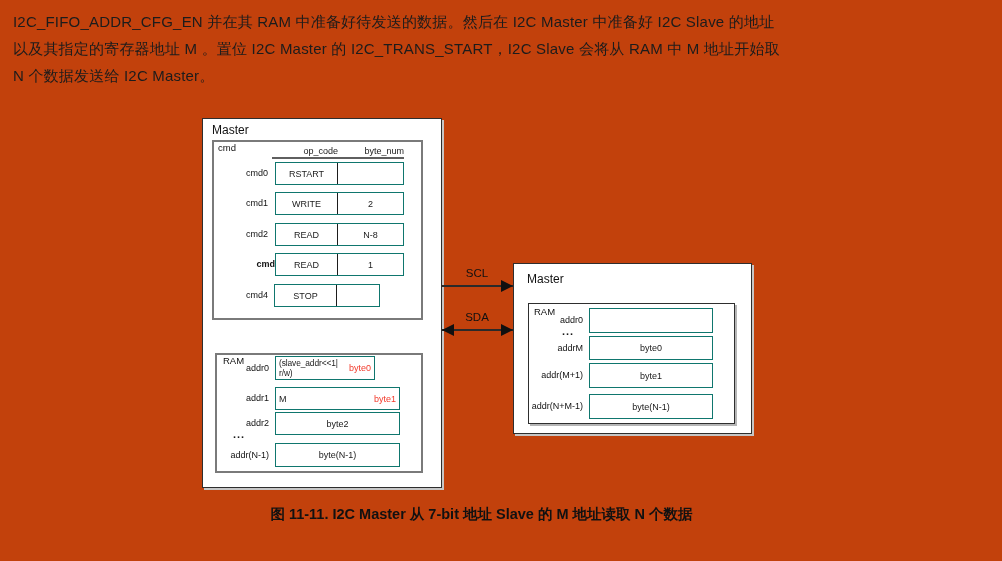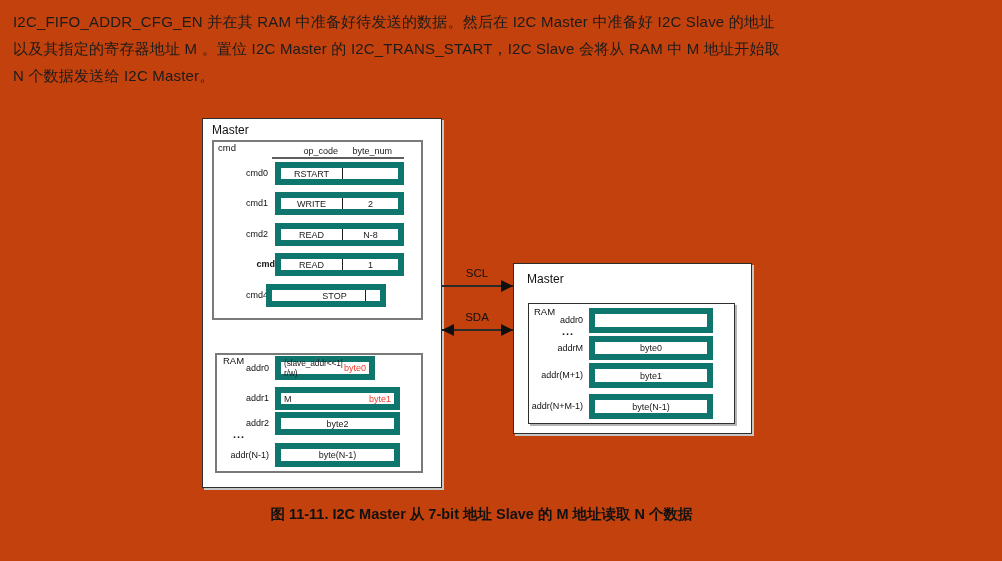--- a/index.html
+++ b/index.html
@@ -21,21 +21,21 @@
   .device-title{position:absolute;font-size:12px;color:#111;}
   
   .container-box{position:absolute;border:2px solid var(--box-border-gray);background:#fff;}
   .container-label{position:absolute;font-size:9.5px;color:#111;}
   
   .col-header{position:absolute;font-size:9px;text-align:right;height:11px;line-height:11px;}
   .header-underline{position:absolute;height:2px;background:#5f5f5f;}
   
   .row-label{position:absolute;font-size:9px;text-align:right;padding-right:4px;color:#111;white-space:nowrap;}
   
-  .row-box{position:absolute;border:6px solid #0f766e;background:#fff;display:flex;align-items:stretch;font-size:9px;}
+  .row-box{position:absolute;border:1px solid #0f766e;background:#fff;display:flex;align-items:stretch;font-size:9px;}
   .cell{display:flex;align-items:center;justify-content:center;}
   .cell-op{width:62px;border-right:1px solid #1d1d1d;}
   .cell-num{flex:1;}
   .row-split{justify-content:space-between;align-items:center;padding:0 3px;}
   .row-center{align-items:center;justify-content:center;}
   .small-mono-text{font-size:8.4px;letter-spacing:-0.1px;}
   .red-text{color:var(--highlight-red);}
   .ellipsis{position:absolute;font-size:11px;font-weight:bold;text-align:center;letter-spacing:1px;}
   
   .bus-line{position:absolute;height:1.5px;background:#2a2a2a;}
@@ -56,21 +56,21 @@
     <div>N 个数据发送给 I2C Master。</div>
   </div>
 
   <div class="device-box" style="left:202px;top:118px;width:240px;height:370px;"></div>
   <div class="device-title" style="left:212px;top:123px;">Master</div>
 
   <div class="container-box" style="left:212px;top:140px;width:211px;height:180px;"></div>
   <div class="container-label" style="left:218px;top:142px;">cmd</div>
 
   <div class="col-header" style="left:275px;top:146px;width:63px;">op_code</div>
-  <div class="col-header" style="left:326px;top:146px;width:66px;">byte_num</div>
+  <div class="col-header" style="left:338px;top:146px;width:66px;">byte_num</div>
   <div class="header-underline" style="left:272px;top:157px;width:132px;"></div>
 
   <div class="row-label" style="left:212px;top:162px;width:60px;height:23px;line-height:23px;">cmd0</div>
   <div class="row-box" style="left:275px;top:162px;width:129px;height:23px;">
     <div class="cell cell-op">RSTART</div>
     <div class="cell cell-num"></div>
   </div>
 
   <div class="row-label" style="left:212px;top:192px;width:60px;height:23px;line-height:23px;">cmd1</div>
   <div class="row-box" style="left:275px;top:192px;width:129px;height:23px;">
@@ -84,21 +84,21 @@
     <div class="cell cell-num">N-8</div>
   </div>
 
   <div class="row-label" style="left:224px;top:253px;width:60px;height:23px;line-height:23px;font-weight:bold;">cmd3</div>
   <div class="row-box" style="left:275px;top:253px;width:129px;height:23px;">
     <div class="cell cell-op">READ</div>
     <div class="cell cell-num">1</div>
   </div>
 
   <div class="row-label" style="left:212px;top:284px;width:60px;height:23px;line-height:23px;">cmd4</div>
-  <div class="row-box" style="left:266px;top:284px;width:120px;height:23px;padding-left:32px;">
+  <div class="row-box" style="left:274px;top:284px;width:106px;height:23px;">
     <div class="cell cell-op">STOP</div>
     <div class="cell cell-num"></div>
   </div>
 
   <div class="container-box" style="left:215px;top:353px;width:208px;height:120px;"></div>
   <div class="container-label" style="left:223px;top:355px;">RAM</div>
 
   <div class="row-label" style="left:211px;top:356px;width:62px;height:24px;line-height:24px;">addr0</div>
   <div class="row-box row-split" style="left:275px;top:356px;width:100px;height:24px;">
     <span class="small-mono-text">(slave_addr&lt;&lt;1| r/w)</span>

